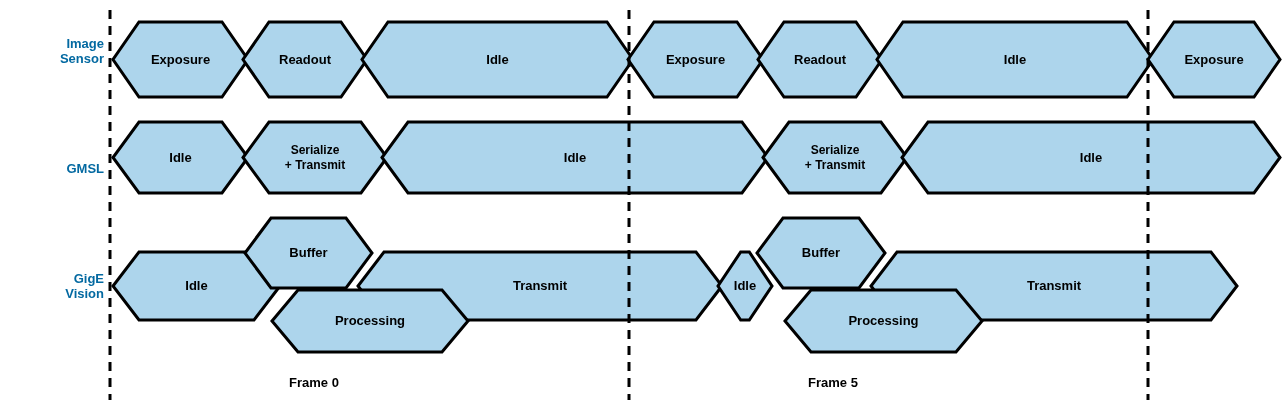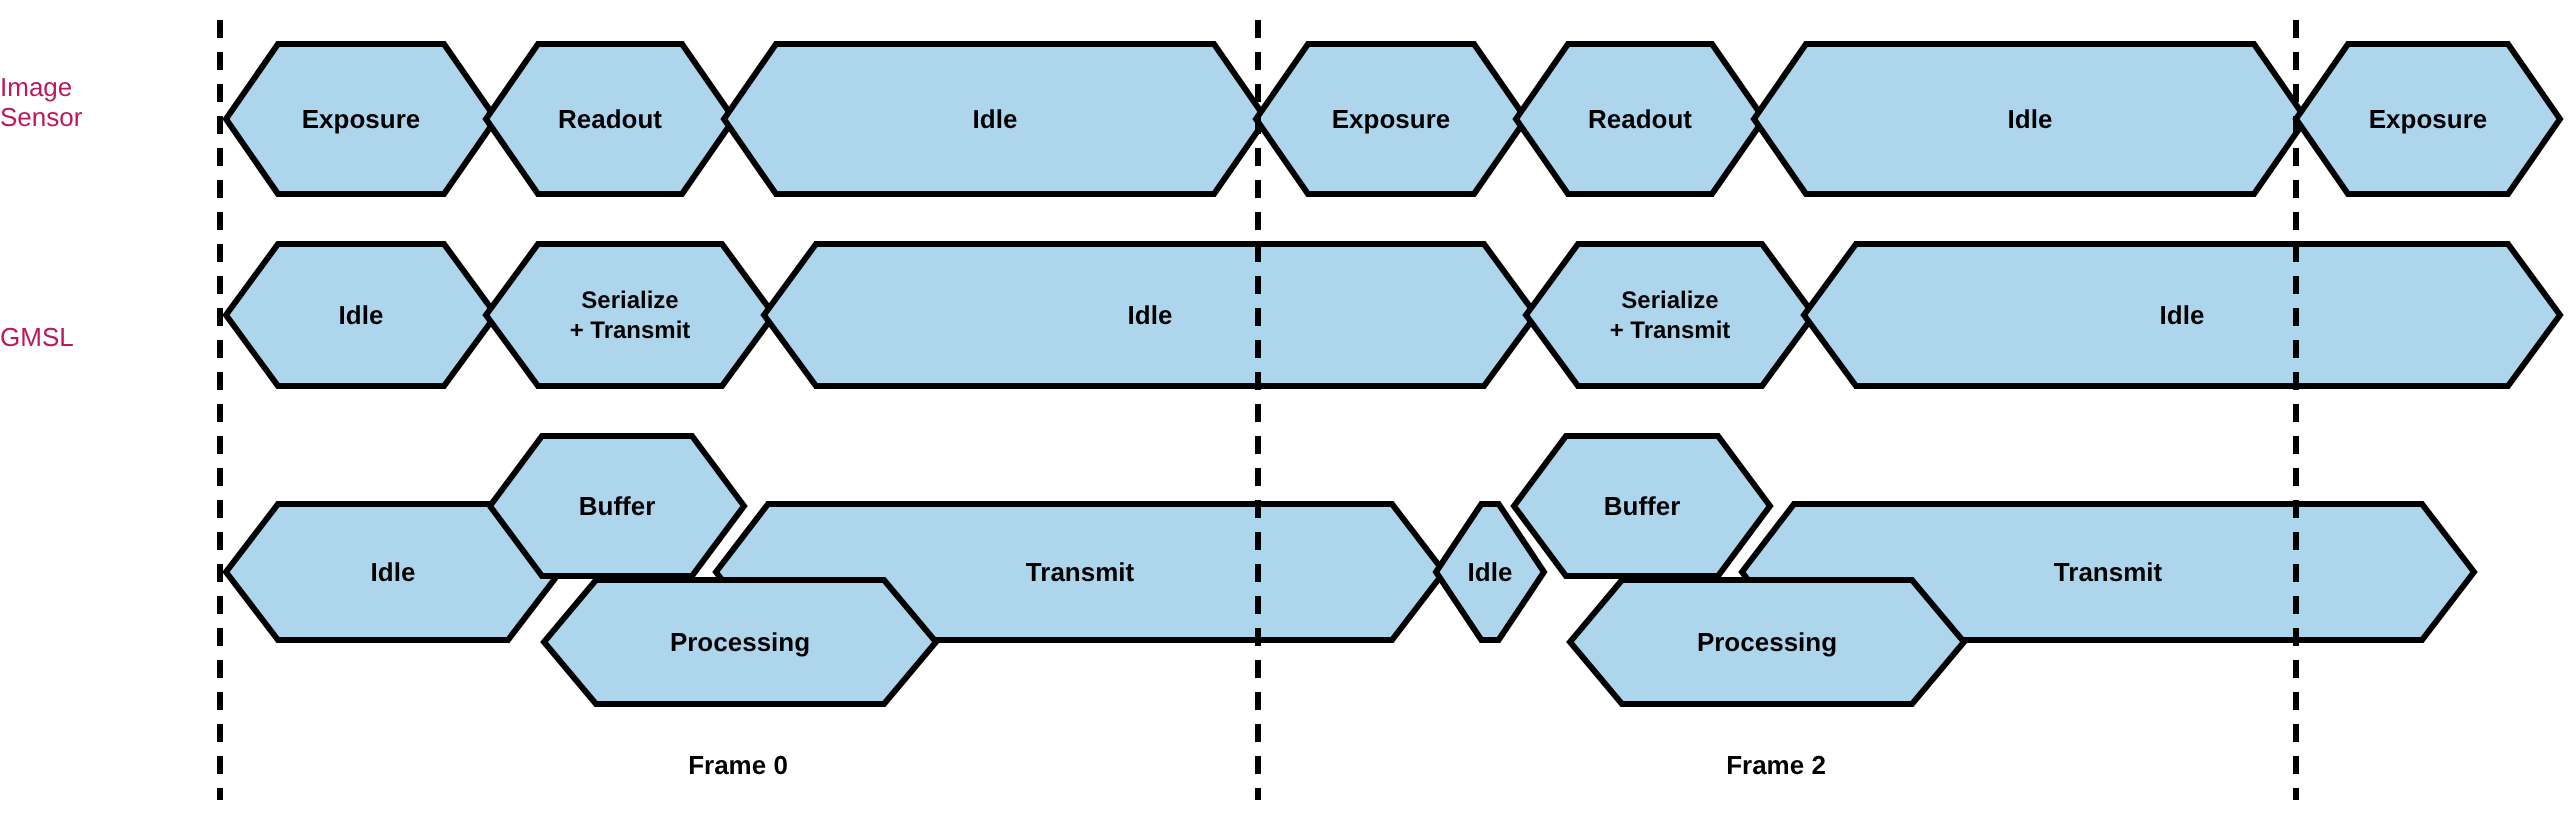--- a/index.html
+++ b/index.html
@@ -7,33 +7,33 @@
     width:1288px;height:413px;
     font-family:"Liberation Sans","DejaVu Sans",sans-serif;
     overflow:hidden;
   }
   #stage{position:relative;width:1288px;height:413px;background:#ffffff;}
   #svg-root{position:absolute;left:0;top:0;width:1288px;height:413px;}
 
   .row-label{
     position:absolute;
     font-size:13px;
-    font-weight:normal;
-    color:#be185d;
-    text-align:left;
+    font-weight:bold;
+    color:#0369a1;
+    text-align:right;
     line-height:15px;
     white-space:pre-line;
     letter-spacing:0px;
   }
   .frame-label{
     position:absolute;
     font-size:13px;
     font-weight:bold;
     color:#000000;
-    text-align:center;
+    text-align:left;
     white-space:nowrap;
   }
   .blk-text{
     font-family:"Liberation Sans","DejaVu Sans",sans-serif;
     font-size:13px;
     font-weight:bold;
     fill:#000000;
     text-anchor:middle;
     dominant-baseline:middle;
     pointer-events:none;
@@ -133,15 +133,17 @@
           <text x="883.5" y="322" class="blk-text">Processing</text>
         </g>
       </g>
       <line x1="110" y1="10" x2="110" y2="400" class="divider" stroke="#000000"></line>
       <line x1="629" y1="10" x2="629" y2="400" class="divider" stroke="#000000"></line>
       <line x1="1148" y1="10" x2="1148" y2="400" class="divider" stroke="#000000"></line>
     </svg>
 <div class="row-label" style="left: 0px; width: 104px; top: 36px;">Image
 Sensor</div>
     <div class="row-label" style="left: 0px; width: 104px; top: 161px;">GMSL</div>
+    <div class="row-label" style="left: 0px; width: 104px; top: 271px;">GigE
+Vision</div>
     <div class="frame-label" style="left: 289px; width: 160px; top: 375px;">Frame 0</div>
-    <div class="frame-label" style="left: 808px; width: 160px; top: 375px;">Frame 2</div>
+    <div class="frame-label" style="left: 808px; width: 160px; top: 375px;">Frame 5</div>
   </div>
 
 </body></html>

